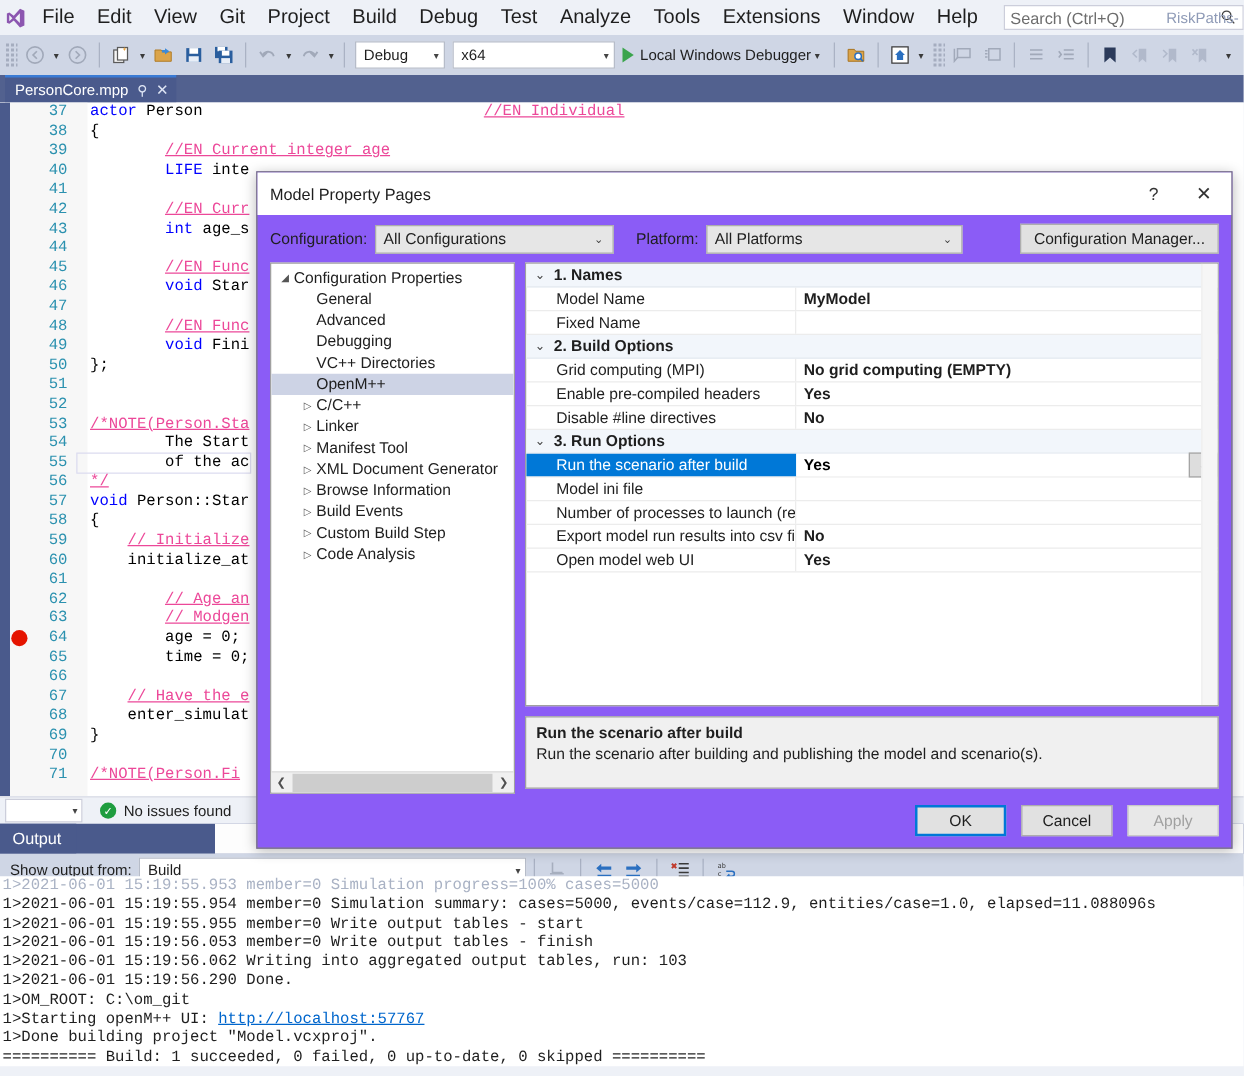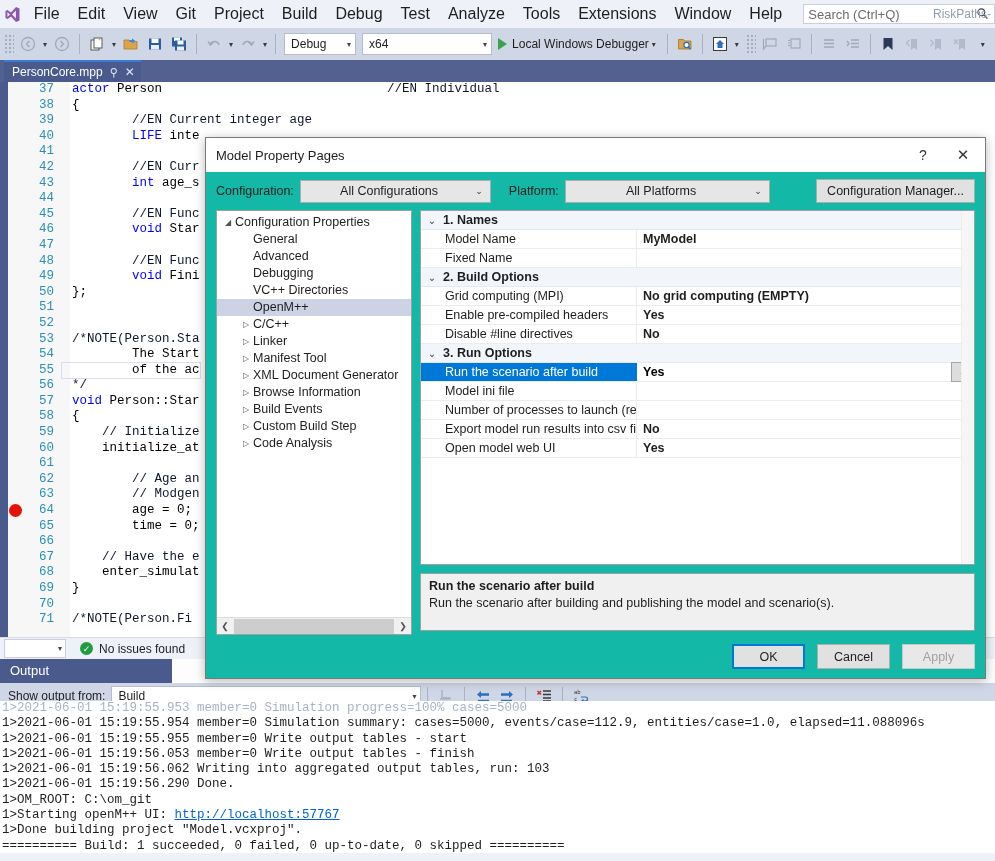--- a/index.html
+++ b/index.html
@@ -89,21 +89,21 @@
     position:absolute; left:8px; top:0; width:990px; height:555px;
     font-family:"Liberation Mono", monospace; font-size:12.5px; line-height:15.6px;
     white-space:pre;
   }
   .cl-row { height:15.6px; display:flex; }
   .cl-num {
     width:54px; text-align:right; color:#2b91af; padding-right:8px;
     font-family:"Liberation Mono", monospace; font-size:12.5px; flex:none;
   }
   .cl-txt { padding-left:10px; color:#000; }
-  .cl-txt .cmt { color:#0f172a; }
+  .cl-txt .cmt { color:#ec4899;text-decoration:underline; }
   .cl-txt .kw  { color:#0000ff; }
   .cl-row.cur .cl-txt { outline:1px solid #dcdcf0; }
 
   
   #editor-status {
     position:absolute; left:0; top:637px; width:995px; height:22px;
     background:#eef1f7; display:flex; align-items:center;
     border-top:1px solid #d9dce5;
   }
   #zoom-combo {
@@ -154,36 +154,36 @@
     background:#ffffff; overflow:hidden;
     font-family:"Liberation Mono", monospace; font-size:12.5px; line-height:15.3px;
     padding-left:2px; white-space:pre;
   }
   #output-text .link { color:#0066cc; text-decoration:underline; }
   #output-text .clip { color:#a9b2c4; }
 
   
   #dialog {
     position:absolute; left:205px; top:137px; width:781px; height:542px;
-    background:#14b8a6; border:1px solid #7a7a7a;
+    background:#8b5cf6; border:1px solid #7a7a7a;
     box-shadow:0 2px 10px rgba(0,0,0,.28);
     font-size:12.5px;
   }
   #dlg-titlebar {
     height:34px; background:#ffffff; display:flex; align-items:center;
     padding:0 0 0 10px;
   }
   #dlg-title { flex:1; font-size:13px; color:#1e1e1e; }
   #dlg-help { width:36px;height:34px;display:flex;align-items:center;justify-content:center;
      font-size:14px;color:#333; }
   #dlg-close { width:44px;height:34px;display:flex;align-items:center;justify-content:center;
      font-size:15px;color:#333; }
 
   #dlg-configbar {
-    height:38px; display:flex; align-items:center; padding:0 10px;text-align:center;
+    height:38px; display:flex; align-items:center; padding:0 10px;
   }
   .cfg-label { font-size:12.5px; margin-right:6px; }
   .cfg-combo {
     height:23px; background:#e6e6e6; border:1px solid #acacac;
     display:flex; align-items:center; padding:0 3px 0 6px; font-size:12.5px;
   }
   .cfg-combo .v { flex:1; }
   .cfg-combo .a { font-size:9px; color:#3a3a3a; padding:0 4px; }
   #cfg-combo-configuration { width:191px; }
   #cfg-combo-platform { width:205px; margin-left:0; }

